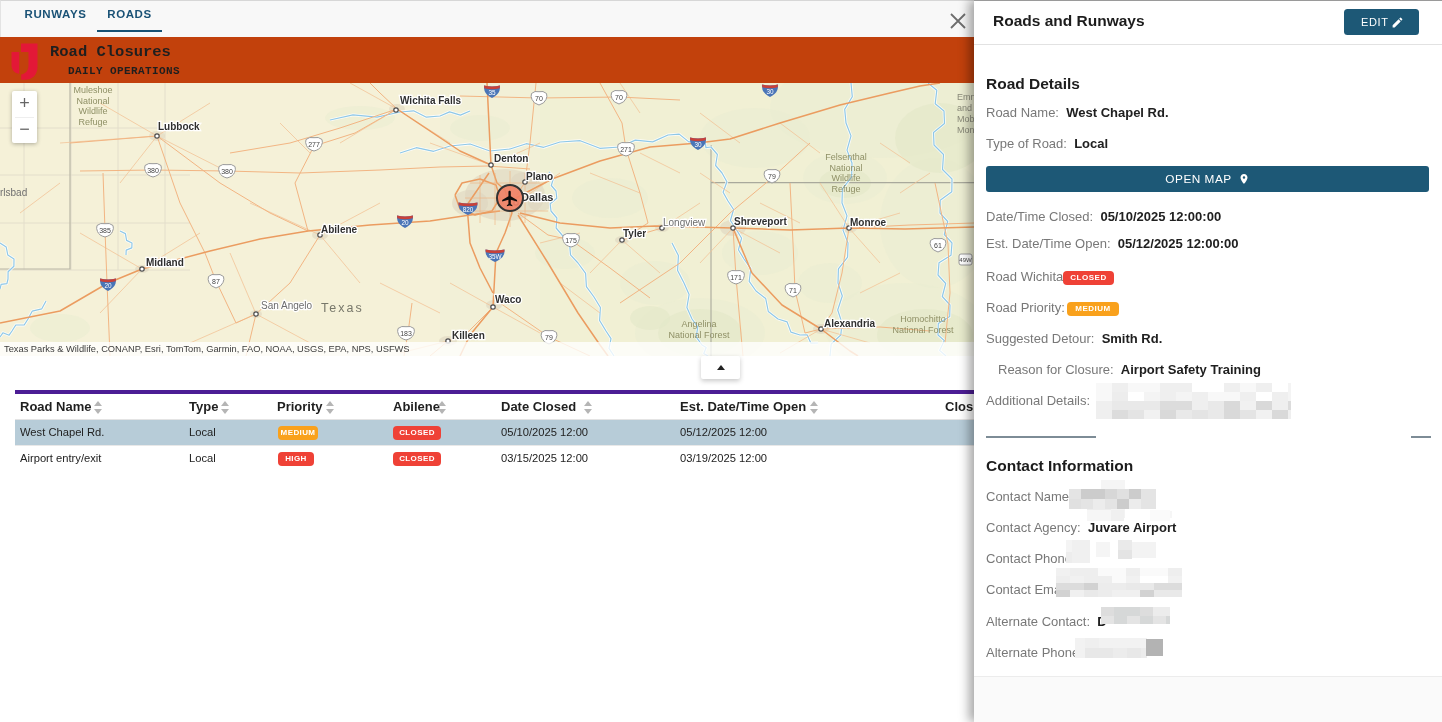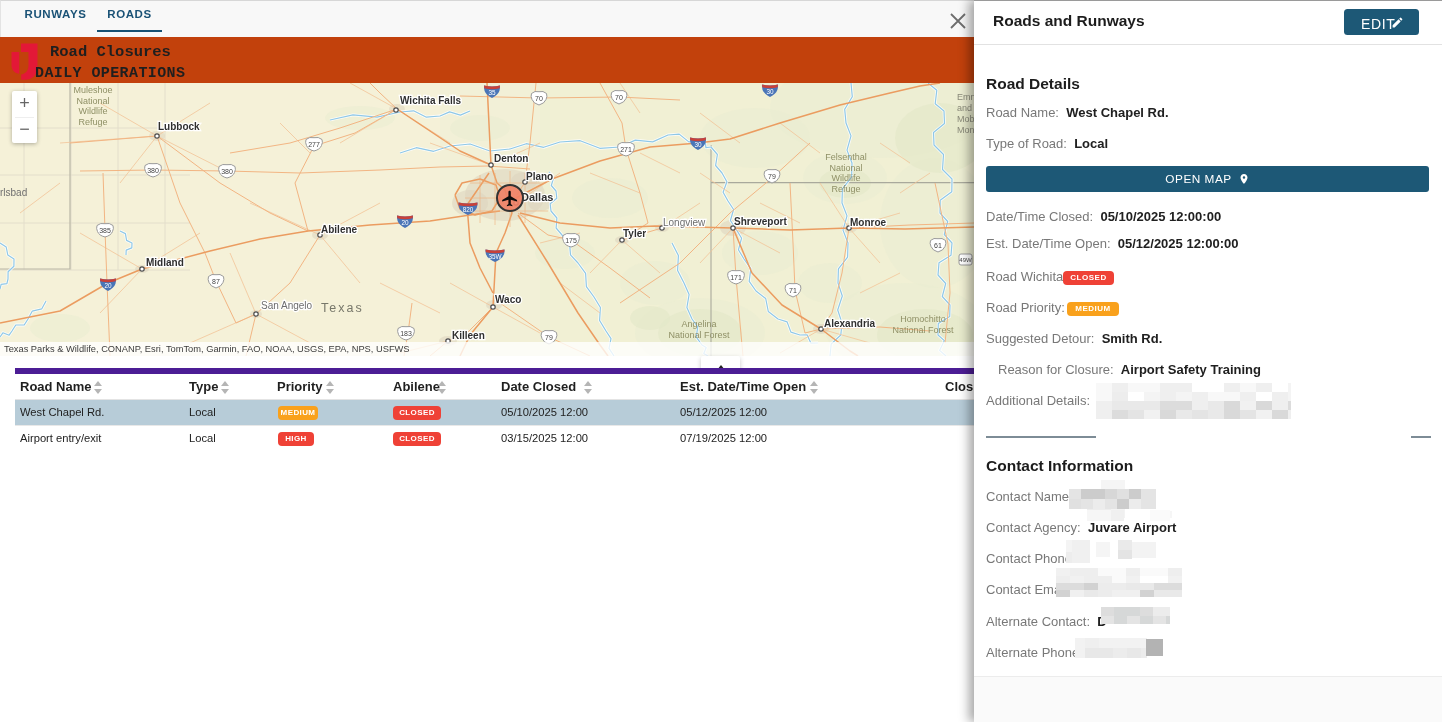--- a/index.html
+++ b/index.html
@@ -12,42 +12,42 @@
 #tabbar { left:0; top:0; width:974px; height:37px; background:#f8f8f8;
   border-top:1px solid #d7d7d7; border-left:1px solid #e3e3e3; }
 .tab { position:absolute; top:0; height:31px; line-height:27px; text-align:center;
   color:#1a5276; font-size:11.5px; font-weight:700; letter-spacing:0.6px; }
 #tab1 { left:14px; width:81px; }
 #tab2 { left:96px; width:65px; }
 #tabline { left:96px; top:29px; width:65px; height:2px; background:#175173; }
 #brand { left:0; top:37px; width:974px; height:46px; background:#c2410c;font-family:Liberation Mono, monospace; }
 #logo { left:11px; top:3.5px; }
 #btitle { left:50px; top:5.5px; font-size:15.5px; font-weight:700; color:#1f1f1f; }
-#bsub { left:35px; top:28px; font-size:15px; font-weight:700; color:#1f1f1f; letter-spacing:0.4px; }
+#bsub { left:68px; top:28px; font-size:11px; font-weight:700; color:#1f1f1f; letter-spacing:0.4px; }
 
 
 #map { left:0; top:83px; width:974px; height:273px; overflow:hidden; }
 #zoomctl { left:12px; top:8px; width:25px; height:52px; background:#fff;
   border-radius:2px; box-shadow:0 1px 4px rgba(0,0,0,0.3); }
 #zoomctl .zb { position:absolute; left:0; width:25px; height:26px; color:#666;
   font-size:18px; line-height:25px; text-align:center; font-weight:400;}
 #zoomctl .sep { position:absolute; left:3px; top:26px; width:19px; height:1px; background:#eee; }
 #attrib { left:0; top:259px; width:974px; height:14px; background:rgba(255,255,255,0.78); }
 #attrib span { position:absolute; left:4px; top:1.5px; font-size:9.3px; color:#3c3c3c; }
 
 
 #collapse { left:701px; top:356px; width:39px; height:23px; background:#fff;
   border-radius:2px; box-shadow:0 2px 5px rgba(0,0,0,0.22); }
 #collapse .caret { position:absolute; left:16px; top:9px; width:0; height:0;
   border-left:4.5px solid transparent; border-right:4.5px solid transparent;
   border-bottom:5px solid #222; }
 
 
-#tablewrap { left:15px; top:368px; width:1420px; height:78px;
-  border-top:6px solid #4c1d95; border-bottom:1px solid #d2d2d2; background:#fff; }
+#tablewrap { left:15px; top:390px; width:1420px; height:78px;
+  border-top:4px solid #4c1d95; border-bottom:1px solid #d2d2d2; background:#fff; }
 .trow { position:absolute; left:0; width:1420px; }
 #thead { top:0; height:26px; background:#fff; border-bottom:1px solid #e4e4e4; }
 #trow1 { top:26px; height:26px; background:#b7ccd8; border-bottom:1px solid #e8e8e8; }
 #trow2 { top:52px; height:25px; background:#fff; }
 .hc { position:absolute; top:5px; font-size:13px; font-weight:700; color:#1f1f1f; white-space:nowrap; }
 .cell { position:absolute; top:6px; font-size:11.2px; color:#222; white-space:nowrap; }
 .sort { position:absolute; top:7px; width:9px; height:13px; }
 .sort:before, .sort:after { content:""; position:absolute; left:0;
   border-left:4.5px solid transparent; border-right:4.5px solid transparent; }
 .sort:before { top:0; border-bottom:5px solid #b5b5b5; }
@@ -59,21 +59,21 @@
 .borange { background:#f9a11c; }
 
 
 #panel { left:974px; top:0; width:468px; height:722px; background:#fff;
   box-shadow:-5px 0 10px rgba(0,0,0,0.35); }
 #phead { position:absolute; left:0; top:0; width:468px; height:45px; background:#fff;
   border-top:1px solid #9a9a9a; border-bottom:1px solid #e2e2e2; }
 #ptitle { position:absolute; left:19px; top:10.5px; font-size:15.5px; font-weight:700; color:#1c1c1c; }
 #editbtn { position:absolute; left:370px; top:8px; width:75px; height:26px;
   background:#1d5876; border-radius:3.5px; color:#fff; }
-#editbtn span { position:absolute; left:17px; top:7px; font-size:14px; letter-spacing:0.6px; }
+#editbtn span { position:absolute; left:17px; top:7px; font-size:11px; letter-spacing:0.6px; }
 #editbtn svg { position:absolute; left:47px; top:7px; }
 .plabel { position:absolute; font-size:13px; color:#787878; white-space:nowrap; }
 .pvalue { font-weight:700; color:#202020; }
 .sechead { position:absolute; font-size:15.5px; font-weight:700; color:#1c1c1c; }
 #openmap { position:absolute; left:12px; top:166px; width:443px; height:26px;
   background:#1d5876; border-radius:3px; color:#fff; text-align:center; }
 #openmap span { font-size:11.8px; letter-spacing:0.5px; line-height:26px; vertical-align:top;}
 #openmap svg { vertical-align:top; margin-top:7px; margin-left:6px;}
 .pbadge { position:absolute; height:14px; border-radius:4px; color:#fff;
   font-size:8px; font-weight:700; letter-spacing:0.5px; text-align:center; line-height:14.5px; }
@@ -452,21 +452,21 @@
       <div class="badge bred" style="left:378px;width:48px">CLOSED</div>
       <div class="cell" style="left:486px">05/10/2025 12:00</div>
       <div class="cell" style="left:665px">05/12/2025 12:00</div>
     </div>
     <div id="trow2" class="trow">
       <div class="cell" style="left:5px">Airport entry/exit</div>
       <div class="cell" style="left:174px">Local</div>
       <div class="badge bred" style="left:263px;width:36px">HIGH</div>
       <div class="badge bred" style="left:378px;width:48px">CLOSED</div>
       <div class="cell" style="left:486px">03/15/2025 12:00</div>
-      <div class="cell" style="left:665px">07/19/2025 12:00</div>
+      <div class="cell" style="left:665px">03/19/2025 12:00</div>
     </div>
   </div>
 
   <svg id="closex" class="abs" viewBox="0 0 22 22">
     <path d="M4 4 L18 18 M18 4 L4 18" stroke="#6e6e6e" stroke-width="1.8" fill="none"></path>
   </svg>
 
   <div id="panel" class="abs">
     <div id="phead">
       <div id="ptitle">Roads and Runways</div>

